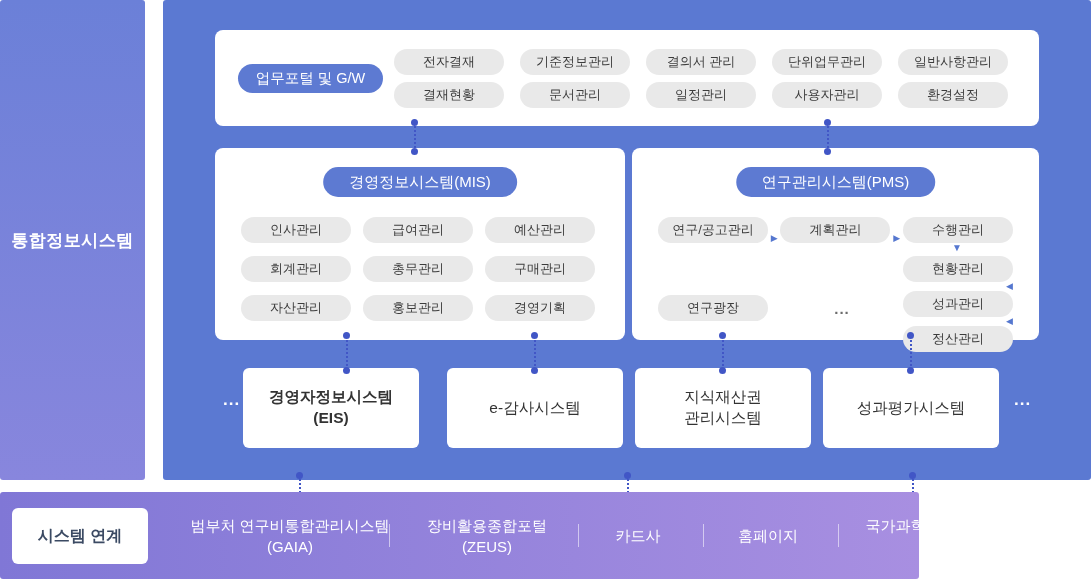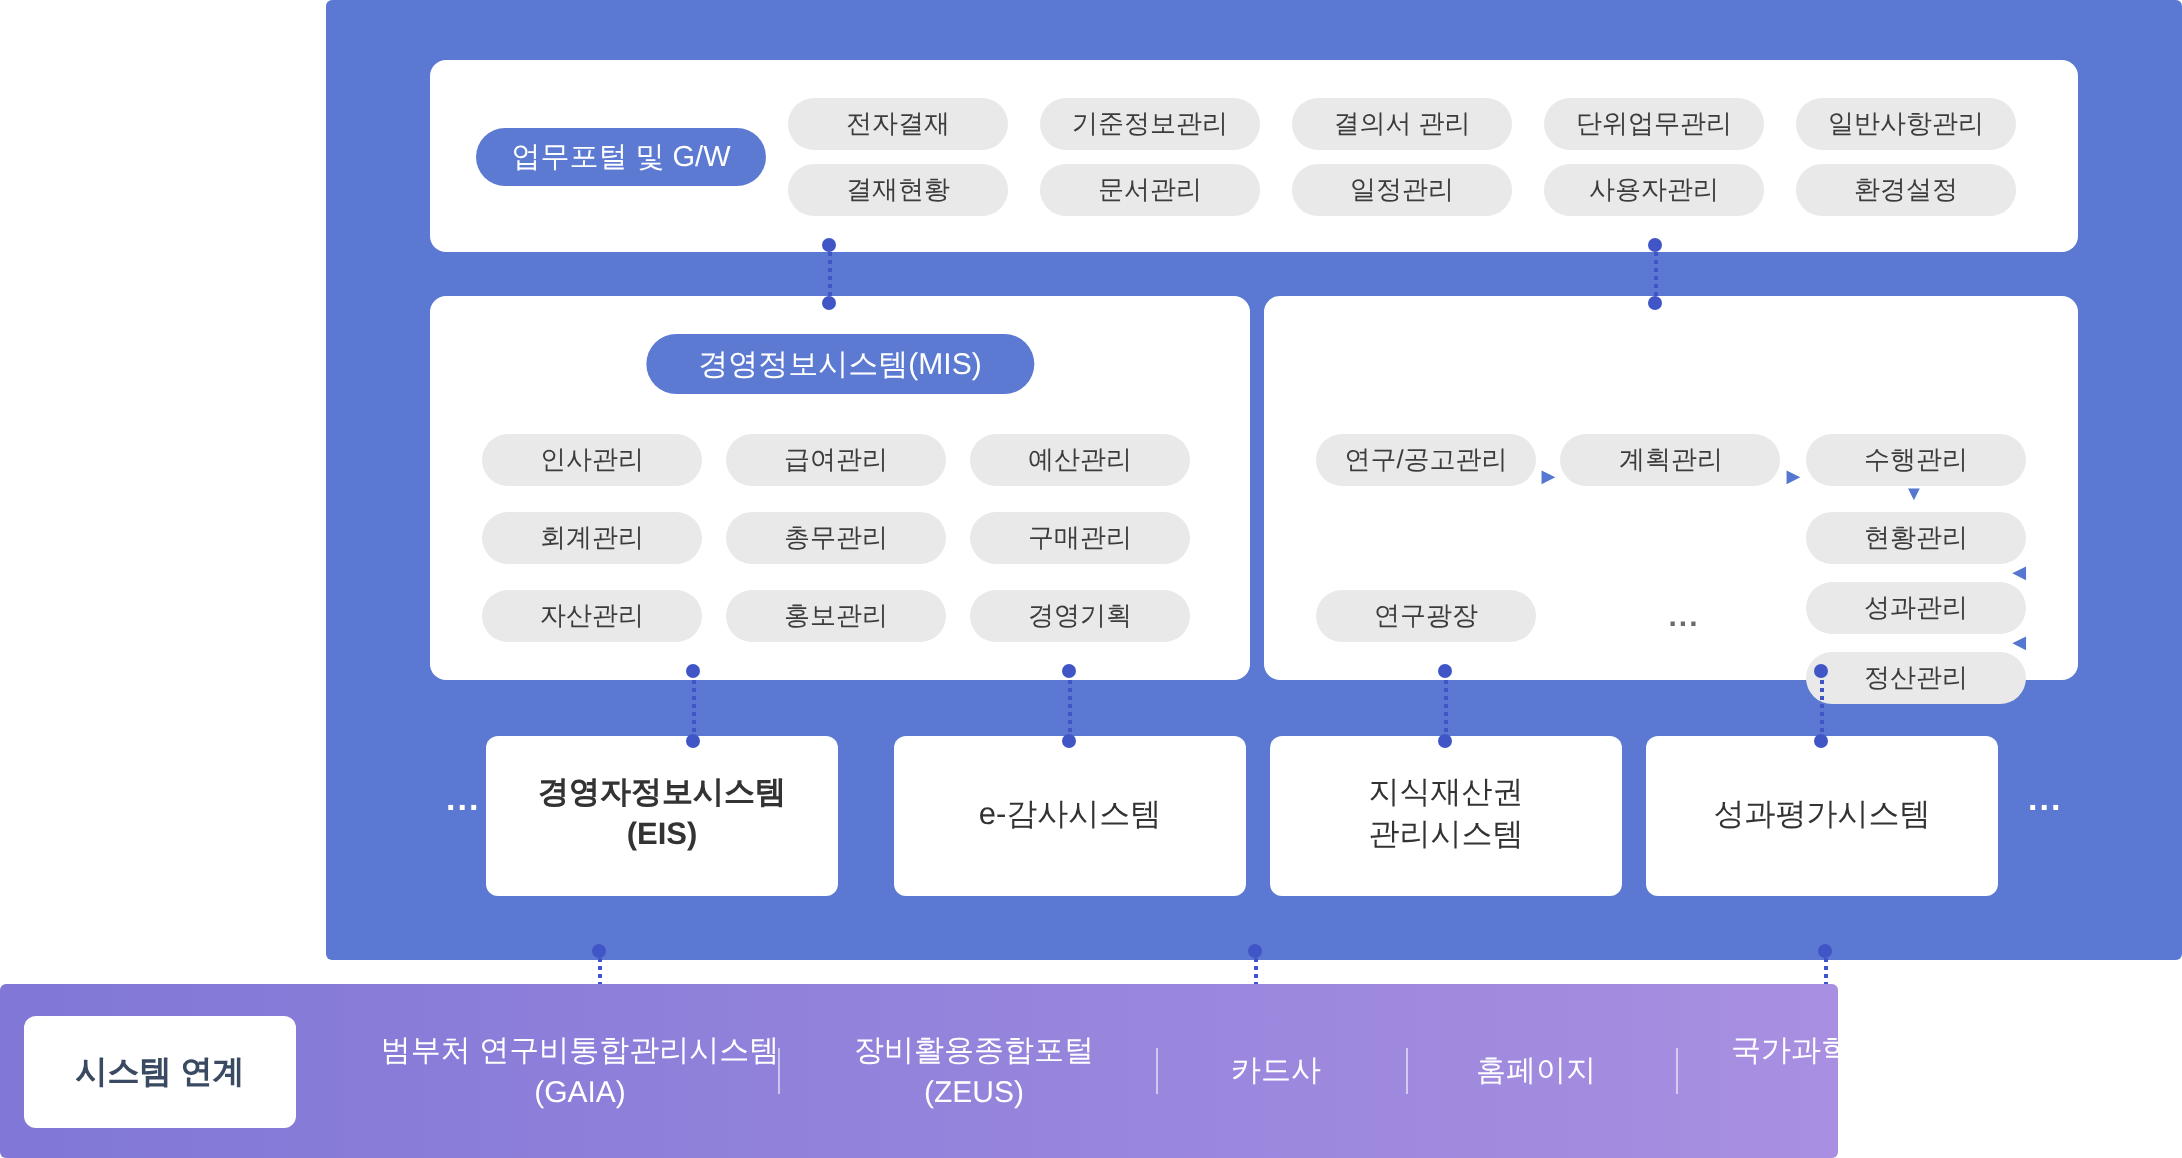--- a/index.html
+++ b/index.html
@@ -84,20 +84,23 @@
   .e3 { left:598px; width:80px; } .e4 { left:728px; width:80px; }
   .e5 { left:838px; width:250px; }
   .vdiv { position:absolute; top:32px; width:1px; height:23px; background:rgba(255,255,255,.55); }
   .d1 { left:389px; } .d2 { left:578px; } .d3 { left:703px; } .d4 { left:838px; }
 </style>
 </head>
 <body>
 
 <div class="page">
 
+  <div class="sidebar">
+    <span>통합정보시스템</span>
+  </div>
 
   <div class="main">
 
     <div class="card portal-card">
       <div class="badge portal-badge">업무포털 및 G/W</div>
       <div class="portal-pills">
         <span class="pill">전자결재</span>
         <span class="pill">기준정보관리</span>
         <span class="pill">결의서 관리</span>
         <span class="pill">단위업무관리</span>
@@ -119,20 +122,21 @@
         <span class="pill">회계관리</span>
         <span class="pill">총무관리</span>
         <span class="pill">구매관리</span>
         <span class="pill">자산관리</span>
         <span class="pill">홍보관리</span>
         <span class="pill">경영기획</span>
       </div>
     </div>
 
     <div class="card pms-card">
+      <div class="badge card-badge">연구관리시스템(PMS)</div>
       <div class="pms-row pms-row1">
         <span class="pill">연구/공고관리</span>
         <span class="arrow">▶</span>
         <span class="pill">계획관리</span>
         <span class="arrow">▶</span>
         <span class="pill">수행관리</span>
       </div>
       <span class="arrow arrow-down">▼</span>
       <div class="pms-row pms-row2">
         <span class="pill">현황관리</span>

